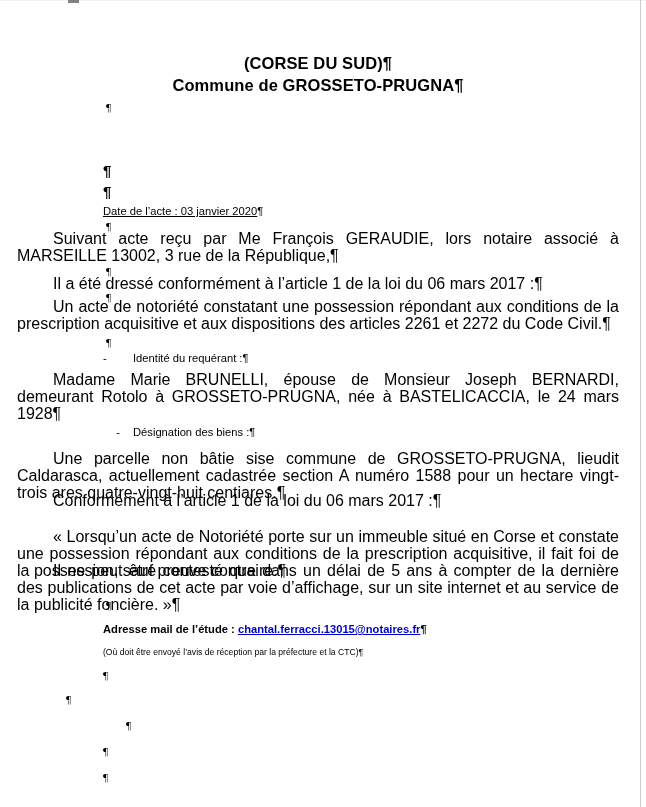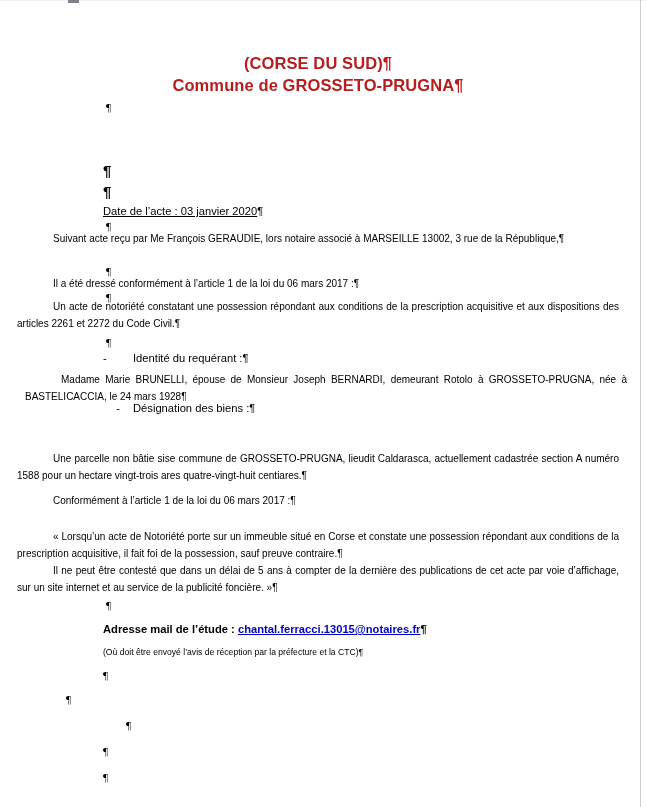--- a/index.html
+++ b/index.html
@@ -52,21 +52,21 @@
     position: absolute;
     top: 0;
     left: 0;
     width: 636px;
     padding: 0;
   }
 
   
   .p {
     margin: 0;
-    font-size: 10px;
+    font-size: 16px;
     line-height: 17.2px;
     color: #000;
     white-space: pre-wrap;
   }
 
   .body-col {
     position: absolute;
     left: 17px;
     width: 602px;
   }
@@ -91,21 +91,21 @@
     width: 636px;
     text-align: center;
   }
   .title-line {
     margin: 0;
     font-family: "Liberation Sans", sans-serif;
     font-weight: bold;
     font-size: 16.5px;
     line-height: 22px;
     letter-spacing: 0.1px;
-    color: #b91c1c;
+    color: #000000;
   }
 
   
   .mark {
     position: absolute;
     margin: 0;
     font-family: "Liberation Serif", serif;
     font-size: 11.2px;
     line-height: 14px;
     color: #000;
@@ -202,23 +202,23 @@
     <p class="p indent body-col" style="top:275px;">Il a été dressé conformément à l’article 1 de la loi du 06 mars 2017 :¶</p>
 
     <p class="mark" style="left:106px; top:290px;">¶</p>
 
     <p class="p just indent body-col" style="top:298px;">Un acte de notoriété constatant une possession répondant aux conditions de la prescription acquisitive et aux dispositions des articles 2261 et 2272 du Code Civil.¶</p>
 
     <p class="mark" style="left:106px; top:335px;">¶</p>
 
     <p class="bullet-row" style="left:103px; top:350px;"><span class="bullet-dash">-</span><span>Identité du requérant :¶</span></p>
 
-    <p class="p just indent body-col" style="top:371px;margin-left:8px;">Madame Marie BRUNELLI, épouse de Monsieur Joseph BERNARDI, demeurant Rotolo à GROSSETO-PRUGNA, née à BASTELICACCIA, le 24 mars 1928¶</p>
-
-    <p class="bullet-row" style="left:103px; top:400px;text-align:center;"><span class="bullet-dash">-</span><span>Désignation des biens :¶</span></p>
+    <p class="p just indent body-col" style="top:371px;">Madame Marie BRUNELLI, épouse de Monsieur Joseph BERNARDI, demeurant Rotolo à GROSSETO-PRUGNA, née à BASTELICACCIA, le 24 mars 1928¶</p>
+
+    <p class="bullet-row" style="left:103px; top:424px;text-align:center;"><span class="bullet-dash">-</span><span>Désignation des biens :¶</span></p>
 
     <p class="p just indent body-col" style="top:450px;">Une parcelle non bâtie sise commune de GROSSETO-PRUGNA, lieudit Caldarasca, actuellement cadastrée section A numéro 1588 pour un hectare vingt-trois ares quatre-vingt-huit centiares.¶</p>
 
     <p class="p indent body-col" style="top:492px;">Conformément à l’article 1 de la loi du 06 mars 2017 :¶</p>
 
     <p class="p just indent body-col" style="top:528px;">« Lorsqu’un acte de Notoriété porte sur un immeuble situé en Corse et constate une possession répondant aux conditions de la prescription acquisitive, il fait foi de la possession, sauf preuve contraire.¶</p>
 
     <p class="p just indent body-col" style="top:562px;">Il ne peut être contesté que dans un délai de 5 ans à compter de la dernière des publications de cet acte par voie d’affichage, sur un site internet et au service de la publicité foncière. »¶</p>
 
     <p class="mark" style="left:106px; top:598px;">¶</p>

